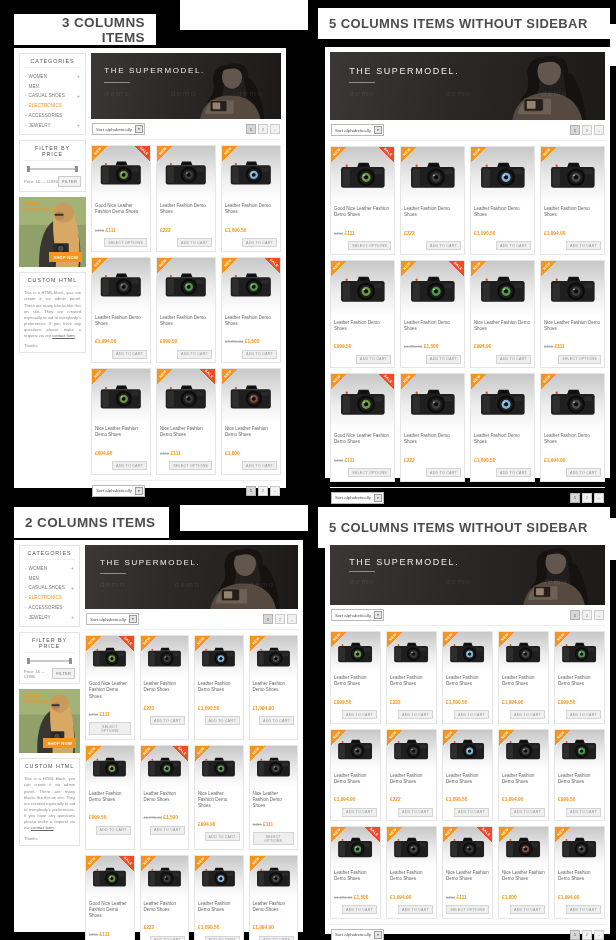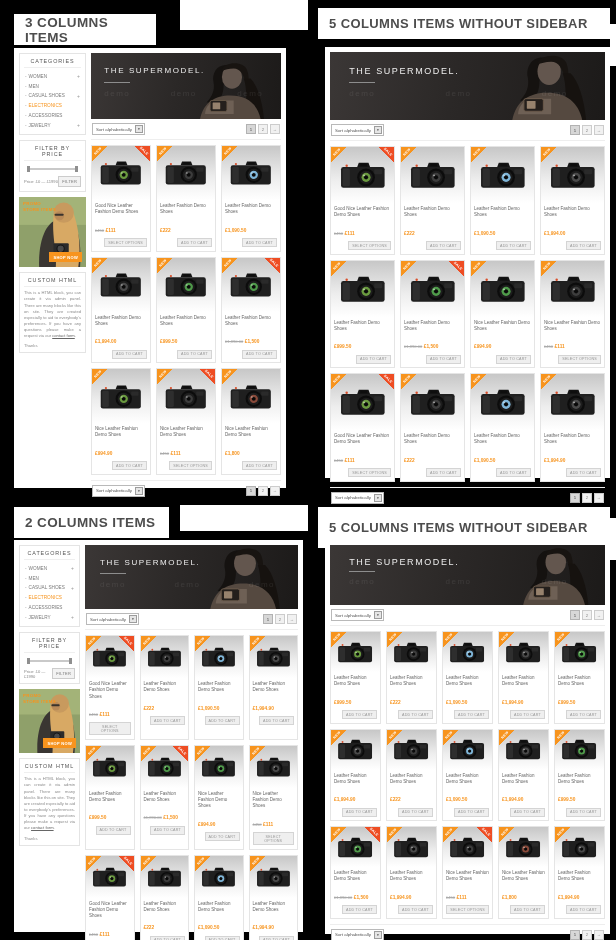--- a/index.html
+++ b/index.html
@@ -6,21 +6,21 @@
   body{width:616px;height:940px;background:#000;position:relative;overflow:hidden;
        font-family:"Liberation Sans",sans-serif;}
   .white-box{position:absolute;background:#fff;}
   #wb-top{left:180px;top:0;width:128px;height:30px;}
   #wb-right-top{left:610px;top:24px;width:6px;height:42px;}
   #wb-bottom{left:180px;top:505px;width:128px;height:26px;}
   #wb-right-bottom{left:610px;top:518px;width:6px;height:42px;}
 
   .panel-label{position:absolute;background:#fff;display:flex;align-items:center;
        padding:0 11px;font-weight:bold;color:#4d4d4d;letter-spacing:.4px;box-sizing:border-box;}
-  #label-0{left:14px;top:14px;width:142px;height:31px;font-size:13.5px;}
+  #label-0{left:14px;top:14px;width:142px;height:31px;font-size:13.5px;text-align:right;}
   #label-1{left:318px;top:8px;width:292px;height:31px;font-size:13px;}
   #label-2{left:14px;top:507px;width:155px;height:31px;font-size:13.5px;}
   #label-3{left:318px;top:507px;width:292px;height:41px;font-size:13px;}
 
   .panel{position:absolute;background:#fff;box-sizing:border-box;padding:5px;}
   #panel-0{left:14px;top:48px;width:272px;height:440px;}
   #panel-1{left:325px;top:47px;width:285px;height:431px;}
   #panel-2{left:14px;top:540px;width:289px;height:392px;}
   #panel-3{left:325px;top:540px;width:285px;height:394px;}
 

